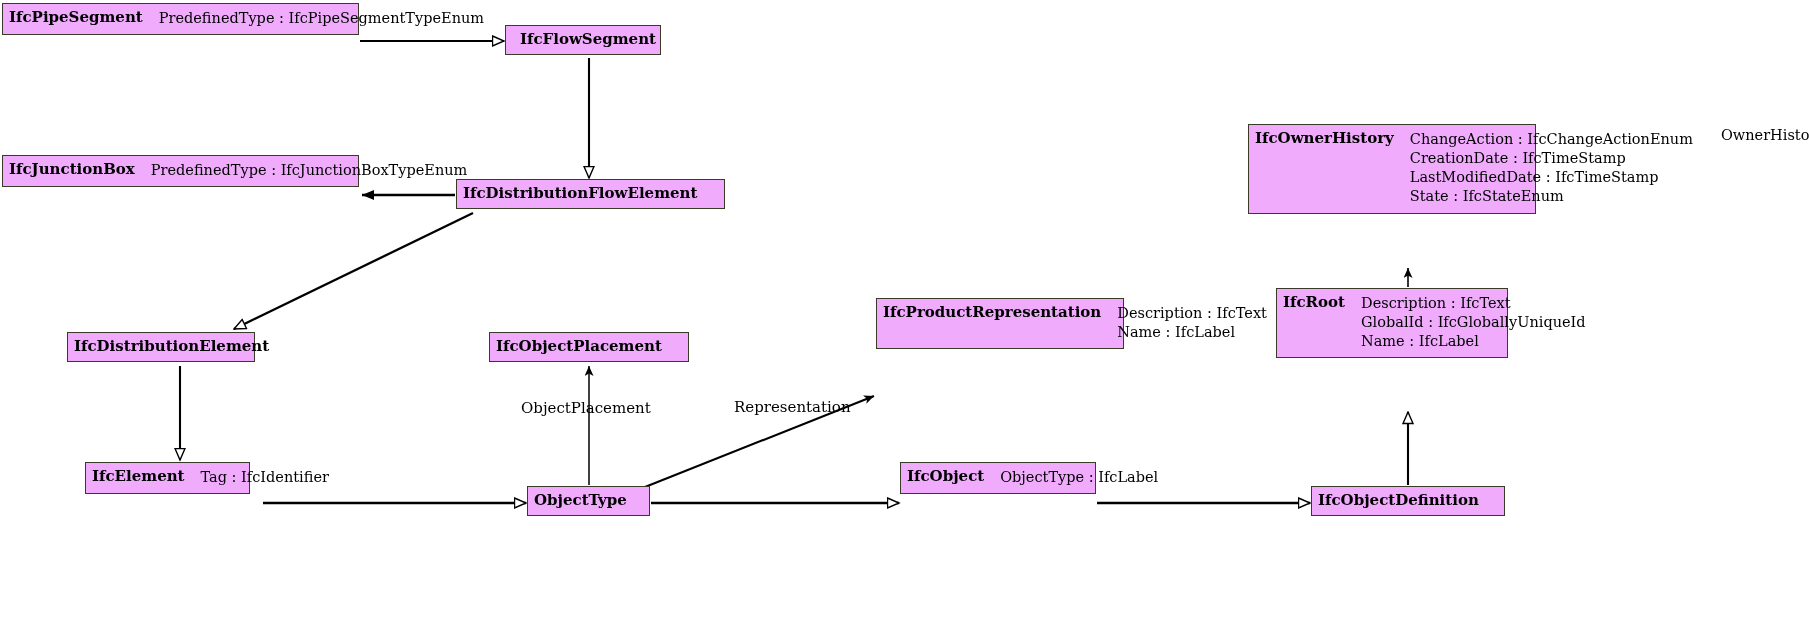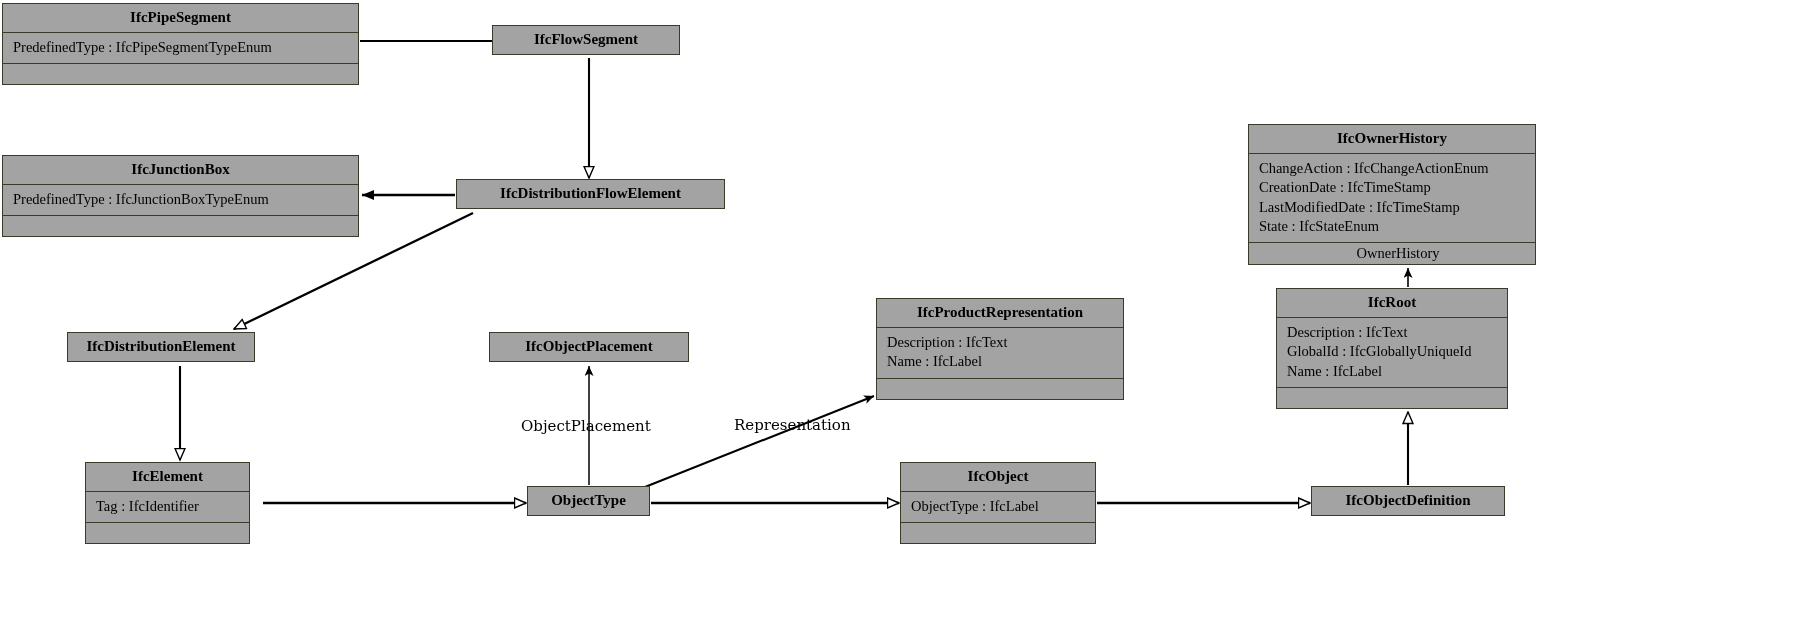--- a/index.html
+++ b/index.html
@@ -10,25 +10,23 @@
     position: relative;
     width: 1809px;
     height: 627px;
     background: #ffffff;
     overflow: hidden;
     font-family: "DejaVu Serif", "Liberation Serif", serif;
   }
   .uml-class {
     position: absolute;
     box-sizing: border-box;
-    background: #a3a3a3;
+    background: #f0abfc;
     border: 1.5px solid #3a3a28;
     display: flex;
-    flex-direction: column;
-    font-family: Liberation Serif, serif;
   }
   .cls-name {
     font-weight: bold;
     text-align: center;
     font-size: 15px;
     color: #000000;
     padding: 5px 6px 6px 6px;
     line-height: 1.15;
     white-space: nowrap;
   }
@@ -51,21 +49,20 @@
     color: #000000;
     white-space: nowrap;
     margin-left: 12px;
   }
   .edge-label {
     position: absolute;
     font-size: 15px;
     color: #000000;
     white-space: nowrap;
     font-family: "DejaVu Serif", "Liberation Serif", serif;
-    margin-top: 18px;
   }
   #edges {
     position: absolute;
     left: 0; top: 0;
     width: 1809px;
     height: 627px;
     pointer-events: none;
   }
 </style>
 </head>
@@ -138,21 +135,21 @@
   <div class="uml-class" style="left:2px; top:3px; width:357px;">
     <div class="cls-name">IfcPipeSegment</div>
     <div class="cls-sep"></div>
     <div class="cls-attrs">
       <div>PredefinedType : IfcPipeSegmentTypeEnum</div>
     </div>
     <div class="cls-sep"></div>
     <div class="cls-ops"></div>
   </div>
 
-  <div class="uml-class" style="left:492px; top:25px; width:188px;">
+  <div class="uml-class" style="left:505px; top:25px; width:156px;padding-left:8px;">
     <div class="cls-name">IfcFlowSegment</div>
   </div>
 
   <div class="uml-class" style="left:2px; top:155px; width:357px;">
     <div class="cls-name">IfcJunctionBox</div>
     <div class="cls-sep"></div>
     <div class="cls-attrs">
       <div>PredefinedType : IfcJunctionBoxTypeEnum</div>
     </div>
     <div class="cls-sep"></div>

